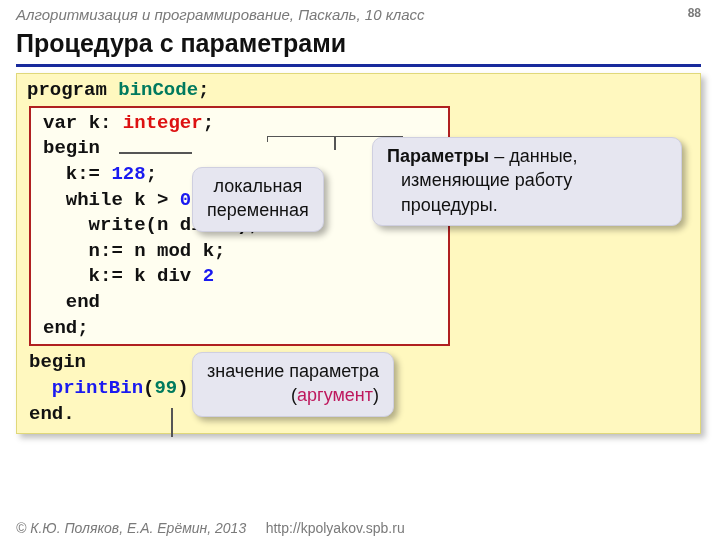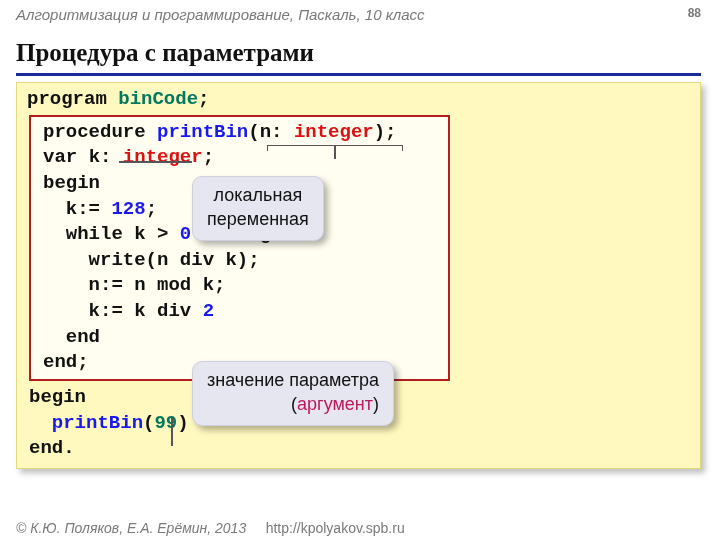--- a/index.html
+++ b/index.html
@@ -1,19 +1,19 @@
 <!DOCTYPE html>
 <html><head>
 <meta charset="utf-8">
 <style>
   body { margin:0; padding:0; font-family: Arial, sans-serif; background:#fff; width:720px; }
   .page { position:relative; width:717px; height:540px; overflow:hidden; }
   .header { color:#7a7a7a; font-style:italic; font-size:15px; padding:6px 16px 2px 16px; display:flex; justify-content:space-between; }
   .page-num { color:#7a7a7a; font-style:normal; font-weight:bold; font-size:12px; }
-  .title-wrap { margin:12px 16px 6px 16px;font-family:Liberation Serif, serif; }
+  .title-wrap { margin:2px 16px 6px 16px; }
   .title { font-size:25px; font-weight:bold; color:#111; padding:2px 0 6px 0; }
   .title-rule { height:3px; background:#182a9c; }
   .code-outer { margin:4px 16px 0 16px; background:#fff8bf; border:1px solid #e0d87a; box-shadow:4px 4px 6px rgba(0,0,0,0.25); padding:4px 10px 6px 10px; position:relative; font-family:"Courier New", monospace; font-size:19px; line-height:1.35; font-weight:bold; }
   .kw { color:#111; }
   .ident-teal { color:#007a5e; }
   .ident-blue { color:#1a1af0; }
   .type-red { color:#d11; }
   .num-blue { color:#1a1af0; }
   .num-teal { color:#007a5e; }
   .inner-box { background:#fffef0; border:2px solid #b02020; margin:2px 0 2px 2px; padding:3px 12px 3px 12px; width:393px; position:relative; }
@@ -43,27 +43,20 @@
   </div>
 
   <div class="code-outer">
     <div>
       <span class="kw">program</span>
       <span> </span>
       <span class="ident-teal">binCode</span><span class="kw">;</span>
     </div>
 
     <div class="inner-box">
-      <div>
-        <span class="kw">procedure</span>
-        <span> </span>
-        <span class="ident-blue">printBin</span><span class="kw">(</span><span class="kw">n</span><span class="kw">:</span>
-        <span> </span>
-        <span class="type-red">integer</span><span class="kw">)</span><span class="kw">;</span>
-      </div>
       <div>
         <span class="kw">var</span>
         <span> </span>
         <span class="kw">k</span><span class="kw">:</span>
         <span> </span>
         <span class="type-red">integer</span><span class="kw">;</span>
       </div>
       <div>
         <span class="kw">begin</span>
       </div>
@@ -114,20 +107,27 @@
         <span class="kw">end.</span>
       </div>
     </div>
 
     <div class="callout" style="left:175px; top:93px; text-align:center;">
       <div>локальная</div>
       <div>переменная</div>
     </div>
     <div class="pointer-line" style="left:102px; top:78px; width:73px; height:1.5px;"></div>
 
+    <div class="callout" style="left:355px; top:63px; width:280px;">
+      <div>
+        <span class="strong">Параметры</span><span> – данные,</span>
+      </div>
+      <div style="padding-left:14px;">изменяющие работу</div>
+      <div style="padding-left:14px;">процедуры.</div>
+    </div>
 
     <div class="callout" style="left:175px; top:278px; text-align:right;">
       <div>значение параметра</div>
       <div>
         <span>(</span><span class="orange">аргумент</span><span>)</span>
       </div>
     </div>
     <div class="pointer-line" style="left:154px; top:334px; width:1.5px; height:28px;"></div>
     <div class="pointer-line" style="left:154px; top:362px; width:1.5px; height:1px;"></div>
   </div>

